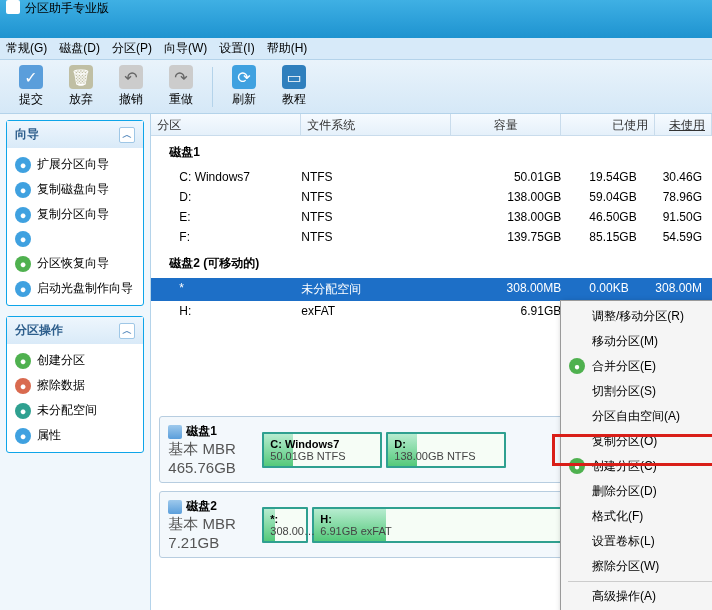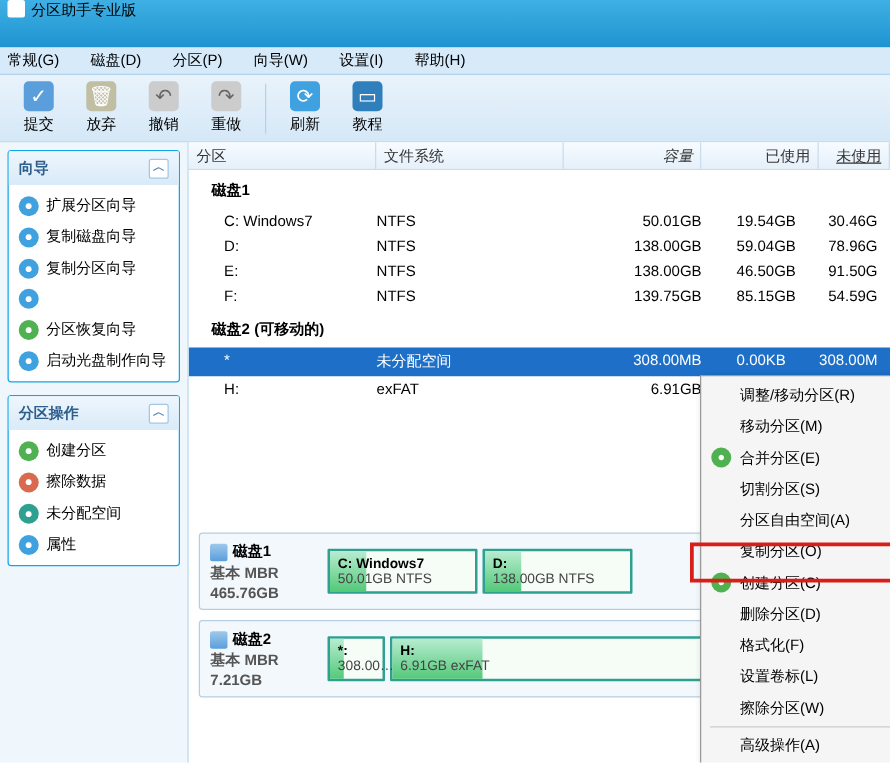--- a/index.html
+++ b/index.html
@@ -1,20 +1,20 @@
 <!DOCTYPE html>
 <html><head>
 <meta charset="utf-8">
 <style>
 * { margin: 0; padding: 0; box-sizing: border-box; font-family: "Microsoft YaHei", "SimSun", Arial, sans-serif; font-size: 12px; }
 body { background: #ffffff; width: 712px; height: 610px; overflow: hidden; position: relative; }
 .titlebar { background: linear-gradient(#3fb0e4, #1e93d0); height: 38px; display: flex; align-items: flex-start; padding-left: 6px; color: #000; }
 .titlebar .icon-slot { width: 14px; height: 14px; background: #fff; border-radius: 2px; margin-right: 5px; display:inline-block; }
 .titlebar span.title-text { color: #000; }
-.menubar { background: #d7eaf9; height: 22px; display: flex; align-items: center; padding-left: 6px; gap: 25px; border-bottom: 1px solid #b4d3ea; }
+.menubar { background: #d7eaf9; height: 22px; display: flex; align-items: center; padding-left: 6px; gap: 12px; border-bottom: 1px solid #b4d3ea; }
 .menubar span { cursor: default; }
 .toolbar { background: linear-gradient(#e9f3fb, #d5e8f7); height: 54px; display: flex; align-items: center; padding-left: 6px; border-bottom: 1px solid #b4d3ea; }
 .tool-btn { display: flex; flex-direction: column; align-items: center; width: 50px; gap: 2px; cursor: default; }
 .tool-btn .tool-ic { width: 24px; height: 24px; border-radius: 4px; display:flex; align-items:center; justify-content:center; font-size:16px; }
 .tool-sep { width: 1px; height: 40px; background: #b4d3ea; margin: 0 6px; }
 .ic-submit { background: #5a9edb; color:#fff; }
 .ic-discard { background: #c0bfa4; color:#fff; }
 .ic-undo,.ic-redo { background: #ccc; color:#666; }
 .ic-refresh { background: #3fa1e0; color:#fff; }
 .ic-help { background: #2f7fbd; color:#fff; }
@@ -28,38 +28,38 @@
 .item-ic { width:16px; height:16px; border-radius:50%; display:flex; align-items:center; justify-content:center; font-size:11px; color:#fff; }
 .ic-blue { background:#3fa1e0; }
 .ic-green { background:#4fb14f; }
 .ic-red { background:#d96a4f; }
 .ic-teal { background:#2fa090; }
 .content { flex:1; background:#fff; position: relative; }
 .grid-head { display:flex; height:22px; background:linear-gradient(#f6fbff,#e5f0fa); border-bottom:1px solid #c9dcec; }
 .grid-head div { border-right:1px solid #c9dcec; padding:3px 6px; color:#333; }
 .col-part { width:150px; }
 .col-fs { width:150px; }
-.col-cap { width:110px; text-align:right;font-style:italic; }
+.col-cap { width:110px; text-align:center; }
 .col-used { width:94px; text-align:right; }
 .col-unused { flex:1; text-align:right;text-decoration:underline; }
 .grid-body { overflow:auto; }
 .disk-header { font-weight:bold; padding: 8px 10px 6px 18px; }
 .row { display:flex; padding:3px 0; }
 .row div { }
 .row .c1 { width:150px; padding-left:28px; }
 .row .c2 { width:150px; }
 .row .c3 { width:110px; text-align:right; }
 .row .c4 { width:94px; text-align:left;padding-left:28px; }
 .row .c5 { flex:1; text-align:right; padding-right:10px; }
 .row.selected { background:#1d6fc7; color:#fff; }
 .diskmap-area { position:absolute; bottom: 60px; left: 8px; right: 8px; }
 .diskmap { border:1px solid #b7cde0; border-radius:3px; background:#f3f8fc; margin-bottom:8px; padding:4px; display:flex; gap:6px; align-items:center; }
 .dm-label { width:92px; padding:2px 4px; }
 .dm-label .dm-name { font-weight:bold; display:flex; align-items:center; gap:4px; }
-.dm-label .dm-sub { color:#555; font-size:12px;font-weight:bold; }
+.dm-label .dm-sub { color:#555; font-size:15px; }
 .dm-disk-ic { width:14px; height:14px; background:linear-gradient(#9ec9ec,#5a9edb); border-radius:2px; display:inline-block; }
 .dm-block { border:2px solid #2fa090; border-radius:1px; background:#f6fdf6; padding:4px 6px; position:relative; }
 .dm-block .blk-title { font-weight:bold; font-size:11px; }
 .dm-block .blk-sub { font-size:11px; color:#444; }
 .dm-block.green-fill::before { content:""; position:absolute; top:0; bottom:0; left:0; width:25%; background:linear-gradient(#b7ecd0,#54c97a); z-index:0; }
 .dm-block > div { position:relative; z-index:1; }
 .ctx-menu { position:absolute; top:300px; left:560px; width:176px; background:#f5f5f5; border:1px solid #9a9a9a; box-shadow:2px 2px 6px rgba(0,0,0,0.3); padding:3px; z-index:100; }
 .ctx-item { padding:4px 10px 4px 28px; position:relative; cursor:default; }
 .ctx-sep { height:1px; background:#ccc; margin:2px 4px; }
 .ctx-item .ctx-ic { position:absolute; left:5px; top:4px; width:16px; height:16px; border-radius:50%; display:flex; align-items:center; justify-content:center; font-size:10px; color:#fff; }

